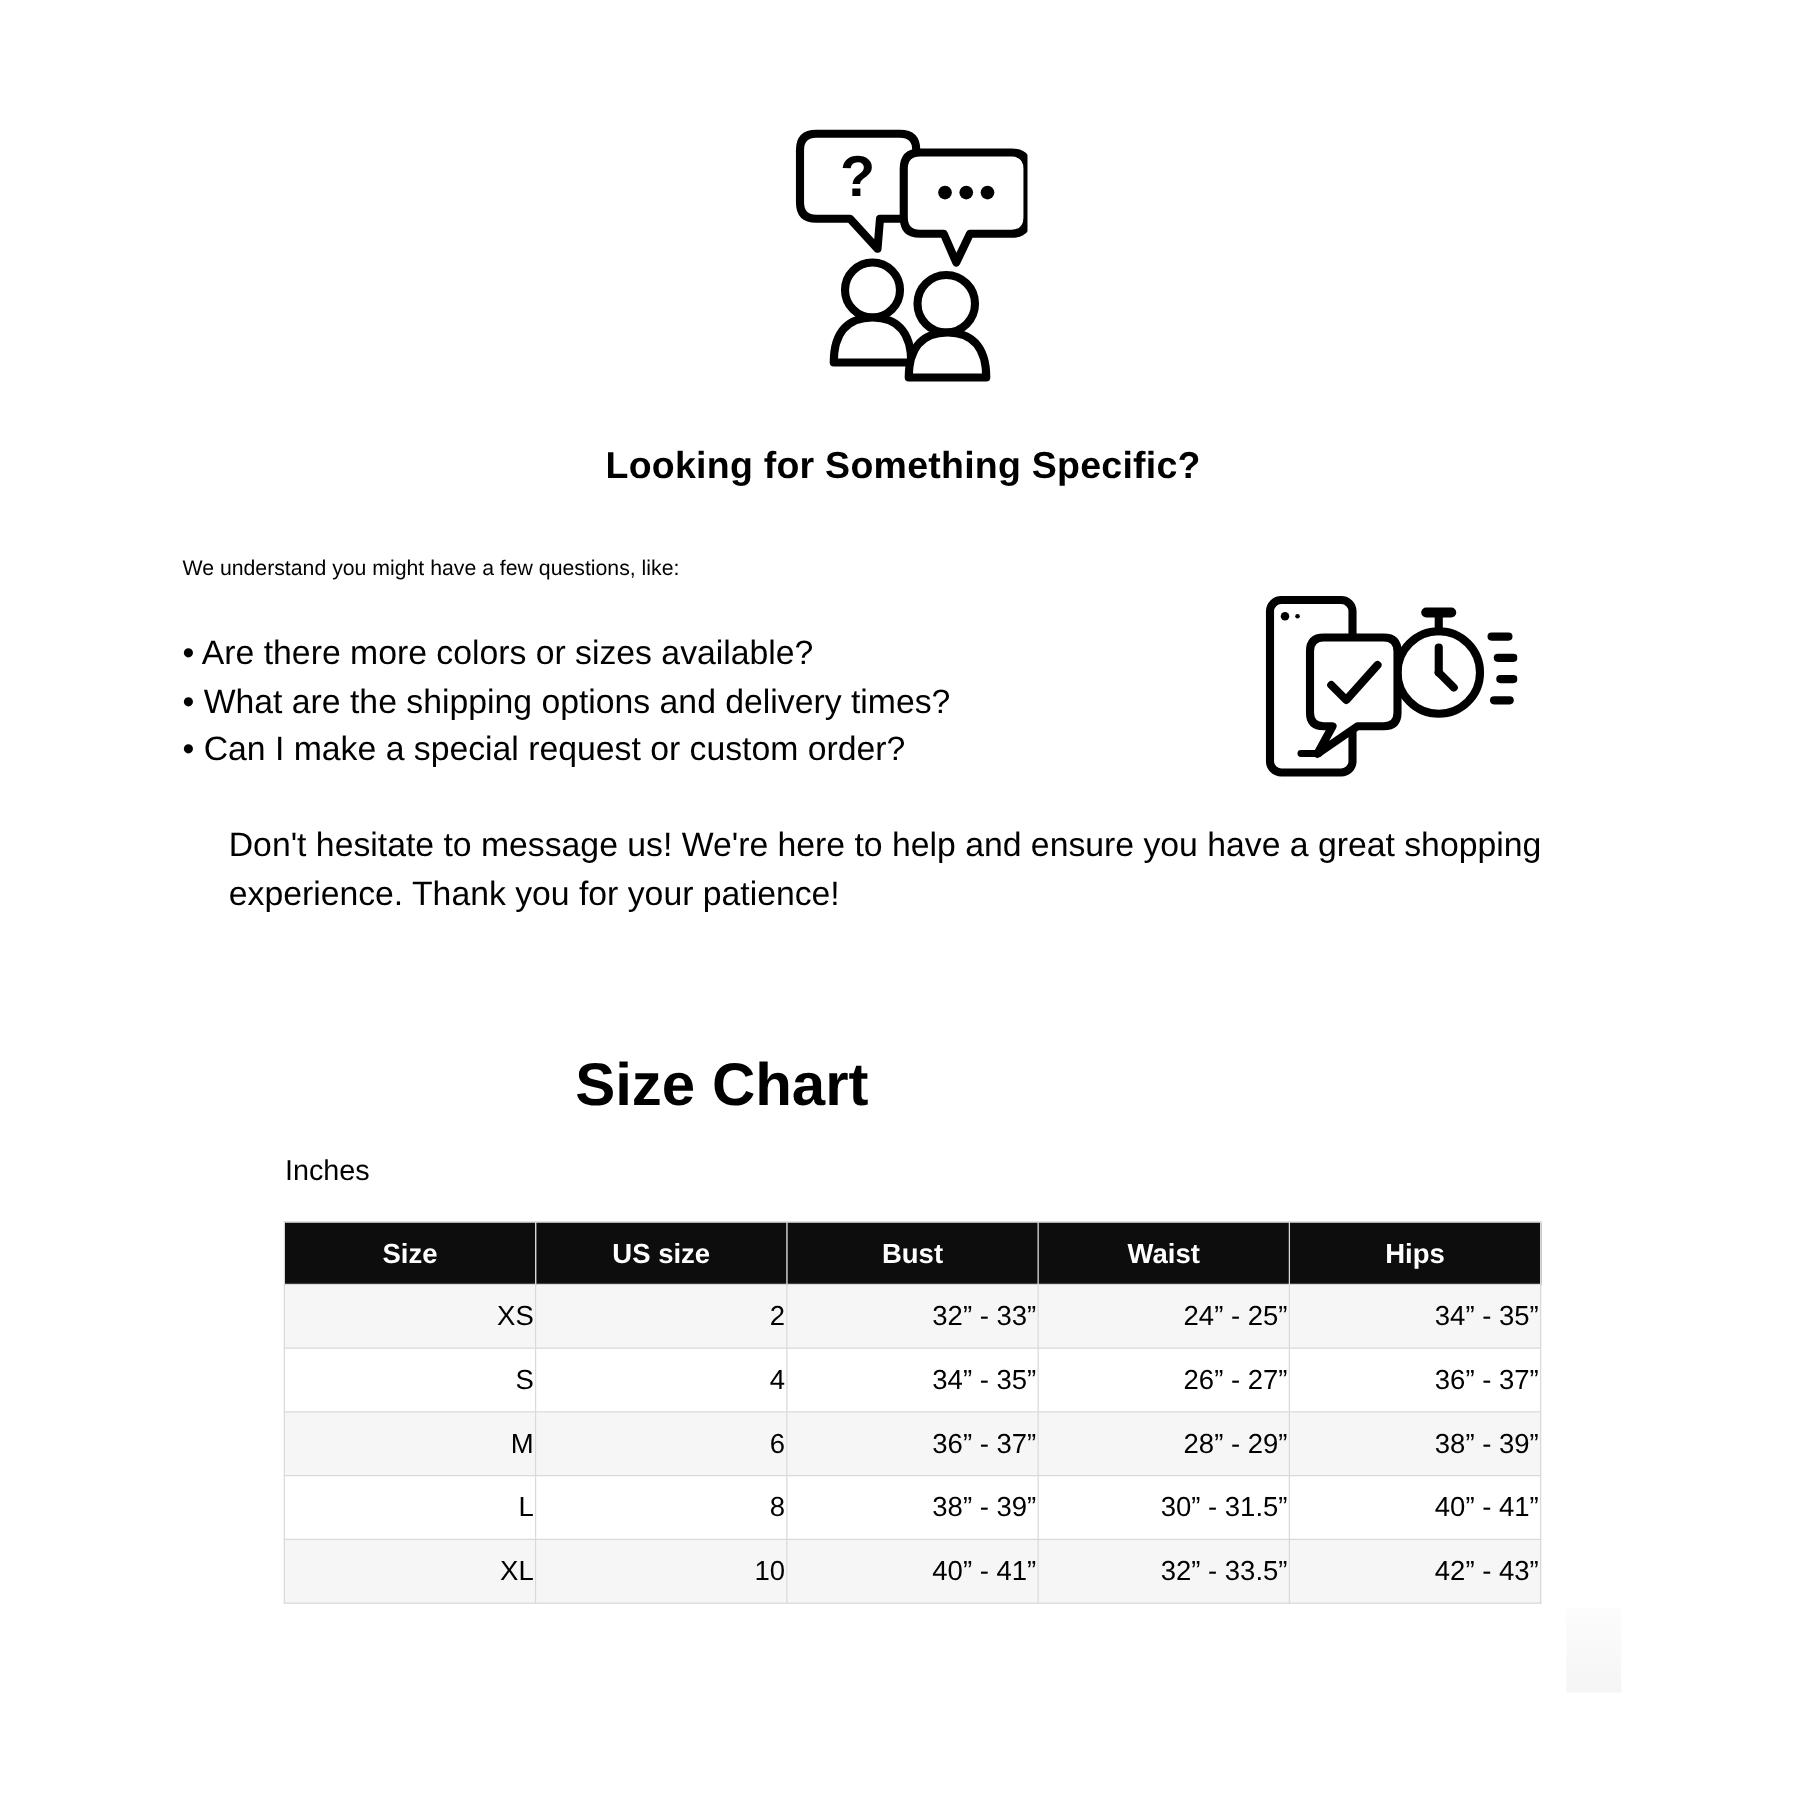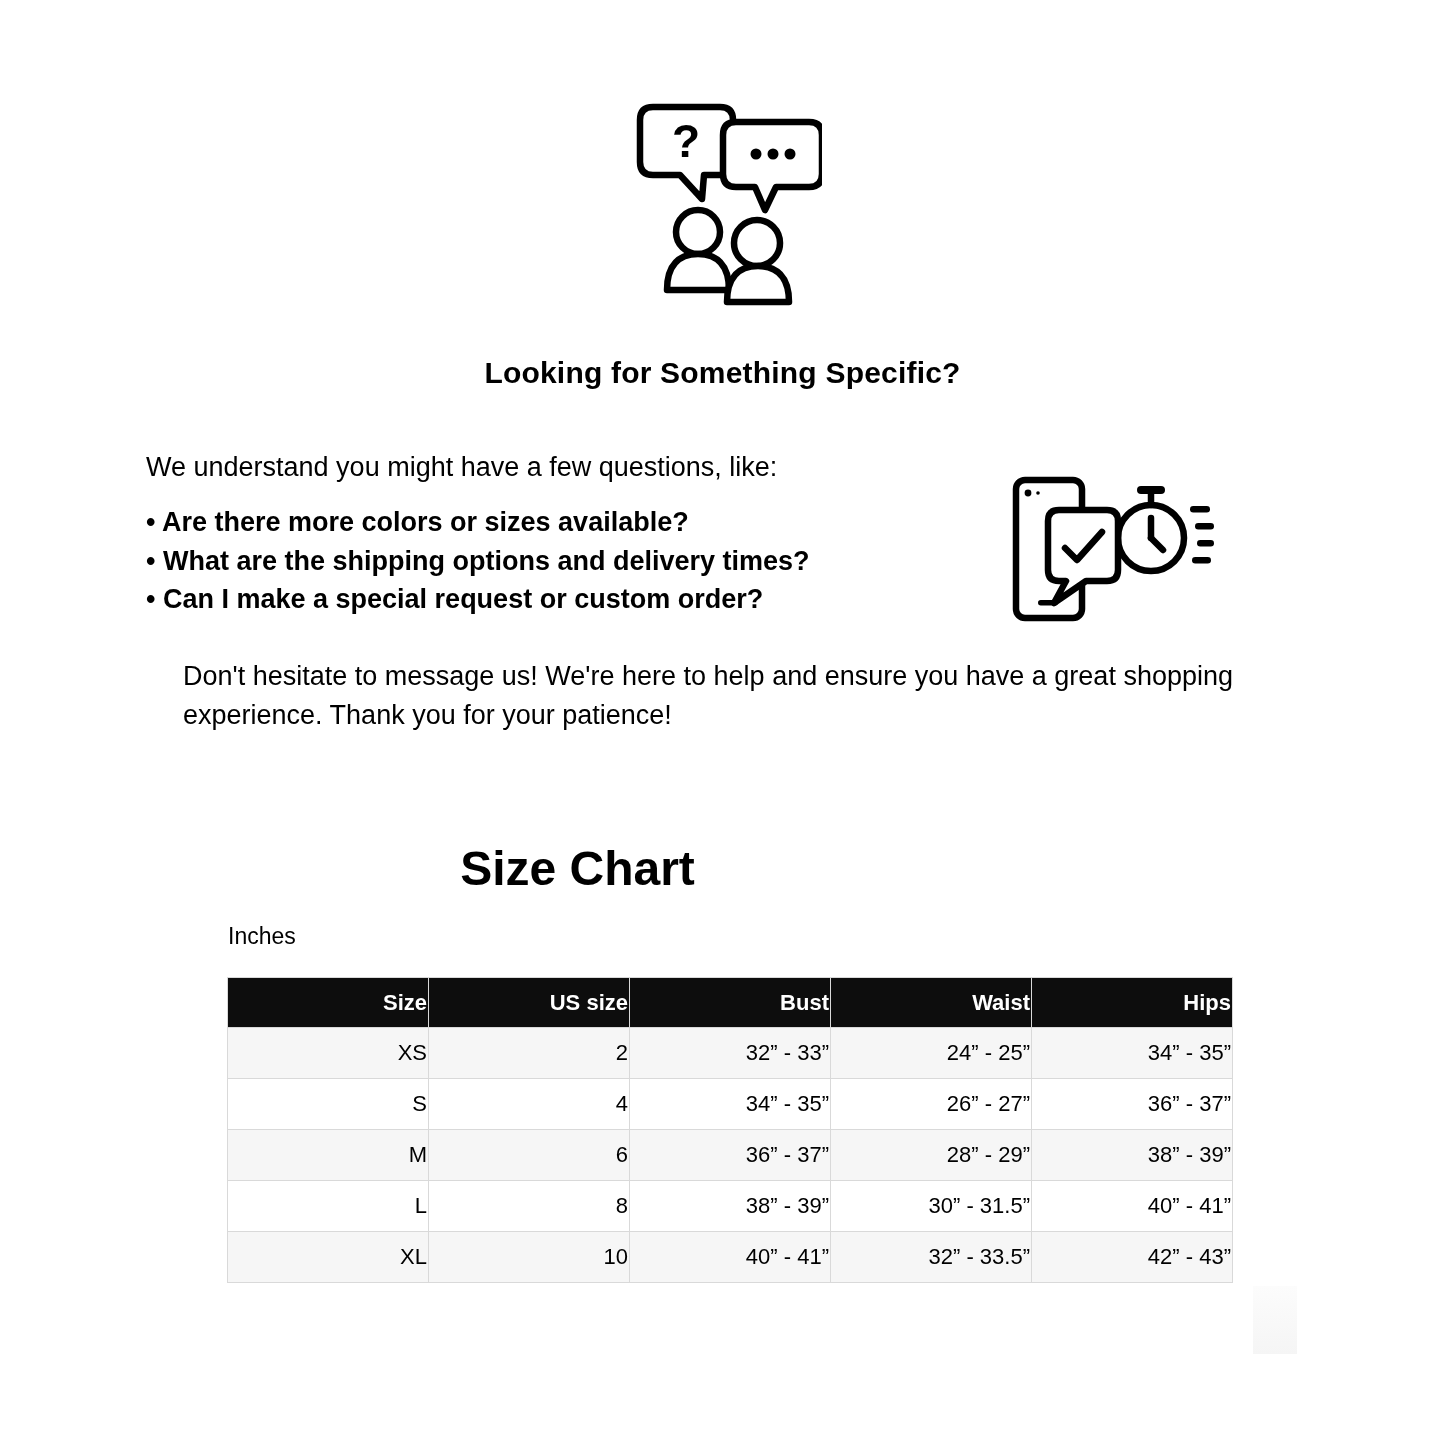--- a/index.html
+++ b/index.html
@@ -26,26 +26,26 @@
   }
   .phone-icon-wrap{
     position:absolute; left:1012px; top:476px; width:202px; height:146px;
   }
   .main-heading{
     position:absolute; left:0; top:356px; width:1445px;
     text-align:center; font-size:30px; font-weight:700;
     letter-spacing:0.2px;
   }
   .intro-text{
-    position:absolute; left:146px; top:450px;
-    font-size:27px; line-height:34px;
+    position:absolute; left:146px; top:438px;
+    font-size:17px; line-height:34px;
   }
   .question-list{
     position:absolute; left:146px; top:503px;
-    font-size:27px; line-height:38.5px;font-weight:bold;
+    font-size:27px; line-height:38.5px;
   }
   .closing-text{
     position:absolute; left:146px; top:657px; width:1145px;
     font-size:27px; line-height:38.5px;margin-left:37px;
   }
   
   .chart-title{
     position:absolute; left:0; top:841px; width:1155px;
     text-align:center; font-size:48px; font-weight:700;
     letter-spacing:0px;
@@ -63,21 +63,21 @@
     border-collapse:collapse;
     table-layout:fixed;
     font-size:22px;
     border:1px solid #c9c9c9;
   }
   table.size-chart th{
     background:var(--header-bg);
     color:var(--header-text);
     font-weight:700;
     height:47px;
-    text-align:right;
+    text-align:center;
     vertical-align:middle;
     border:1px solid var(--border-color);
   }
   table.size-chart td{
     height:48px;
     text-align:right;
     vertical-align:middle;
     border:1px solid var(--border-color);
     background:var(--row-bg);
   }

